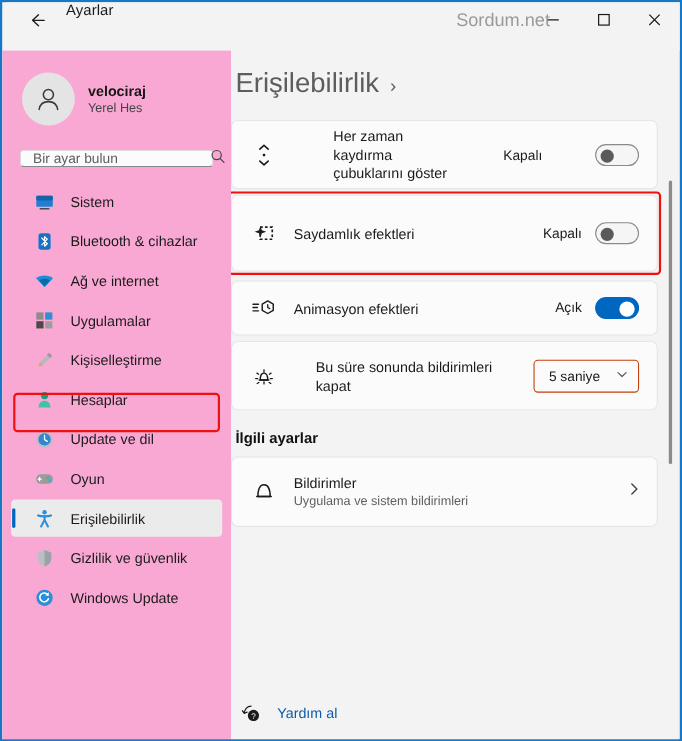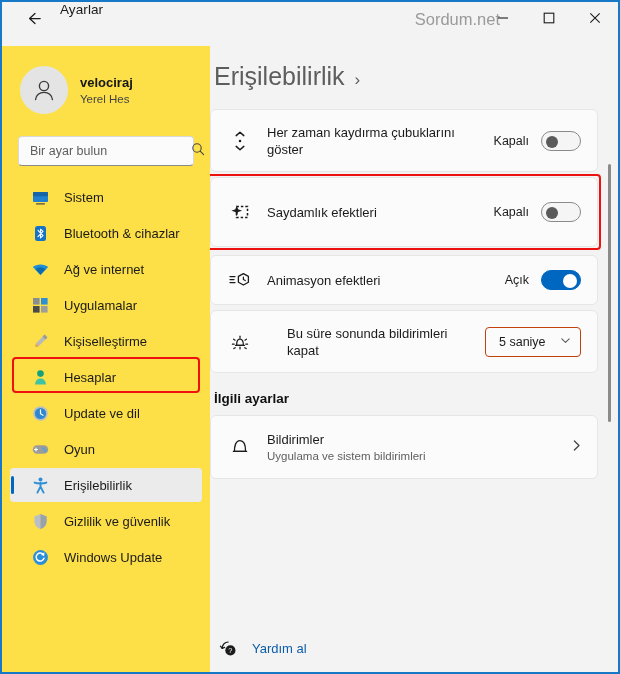--- a/index.html
+++ b/index.html
@@ -40,35 +40,35 @@
     display: flex; align-items: center; justify-content: center;
     color: #1b1b1b; cursor: pointer;
   }
   #btn-min { right: 92px; }
   #btn-max { right: 46px; }
   #btn-close { right: 0px; }
 
   
   #sidebar {
     position: absolute; left: 0; top: 44px; width: 208px; bottom: 0;
-    background: #fde047;
+    background: #f9a8d4;
     padding-top: 4px;
   }
   #profile { display: flex; align-items: center; padding: 8px 0 0 18px; height: 72px; overflow: hidden; }
   #avatar {
     width: 48px; height: 48px; border-radius: 50%;
     background: #e4e4e4; flex: 0 0 48px;
     display: flex; align-items: center; justify-content: center;
   }
   #profile-text { margin-left: 12px; overflow: hidden; white-space: nowrap; width: 78px; }
   #profile-name { font-size: 13px; color: #171717; font-weight: bold; line-height: 17px; }
   #profile-sub { font-size: 11.5px; color: #444; line-height: 16px; }
 
   #search-wrap {
-    margin: 14px 16px 0 16px; height: 30px;
+    margin: 14px 16px 0 16px; height: 16px;
     background: #fbfbfb; border: 1px solid #d8d8d8; border-bottom: 1px solid #8a8a8a;
     border-radius: 4px; display: flex; align-items: center; padding: 0 20px 0 11px;
   }
   #search-input {
     border: none; outline: none; background: transparent; flex: 1;
     font-size: 12.5px; color: #5d5d5d; font-family: "Liberation Sans", sans-serif;
   }
   #search-input::placeholder { color: #5d5d5d; }
 
   #nav { margin-top: 14px; }
@@ -353,21 +353,21 @@
 
   <div id="main">
 
     <div id="breadcrumb">
       <span id="crumb-parent">Erişilebilirlik</span>
       <span id="crumb-sep">›</span>
     </div>
 
     <div id="cards">
 
-      <div class="card" style="height:63px;">
+      <div class="card" style="height:63px;gap:36px;">
         <div class="card-icon">
           <svg width="20" height="26" viewBox="0 0 20 26" aria-hidden="true">
             <path d="M6.2 7.6 L10 4.2 L13.8 7.6" fill="none" stroke="#1b1b1b" stroke-width="1.5" stroke-linecap="round" stroke-linejoin="round"></path>
             <circle cx="10" cy="13" r="1.25" fill="#1b1b1b"></circle>
             <path d="M6.2 18.4 L10 21.8 L13.8 18.4" fill="none" stroke="#1b1b1b" stroke-width="1.5" stroke-linecap="round" stroke-linejoin="round"></path>
           </svg>
         </div>
         <div class="card-text">
           <div class="card-title">Her zaman kaydırma çubuklarını göster</div>
         </div>

